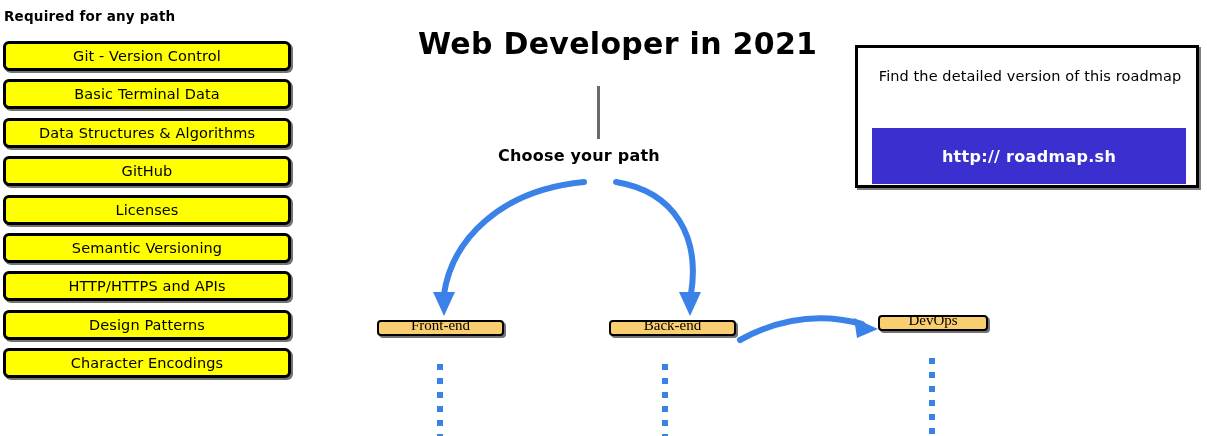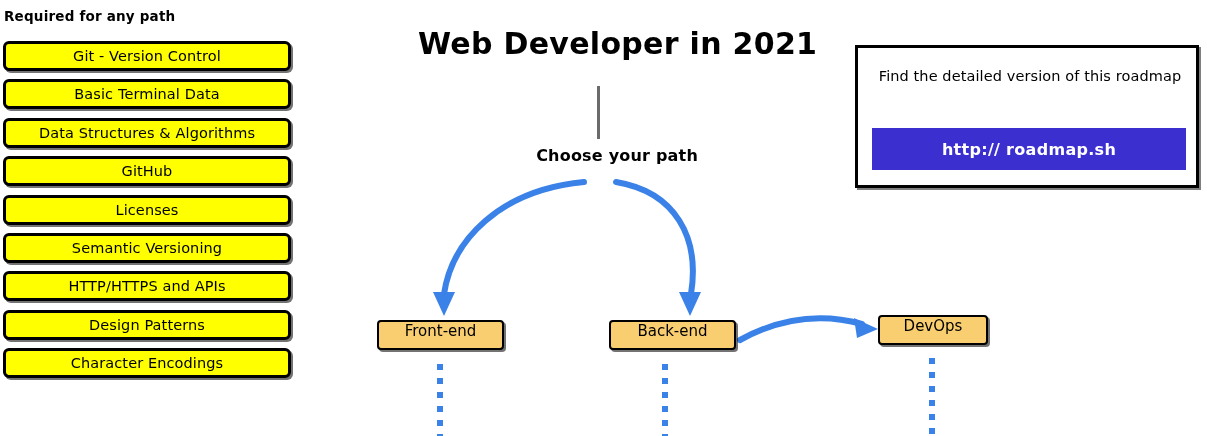--- a/index.html
+++ b/index.html
@@ -81,49 +81,50 @@
     top: 86px;
     width: 3px;
     height: 53px;
     background: #6b6b6b;
   }
   #choose-path-label {
     position: absolute;
     left: 498px;
     top: 146px;
     width: 200px;
-    text-align: right;
+    text-align: left;
     font-size: 16px;
     font-weight: bold;
     letter-spacing: 0.2px;
     white-space: nowrap;
   }
 
   
   #flow-arrows {
     position: absolute;
     left: 0;
     top: 0;
     width: 1207px;
     height: 436px;
     pointer-events: none;
   }
 
   
   .path-node {
     position: absolute;
     box-sizing: border-box;
-    height: 30px;
+    height: 16px;
     background: #f9ce71;
     border: 2.5px solid #000000;
     border-radius: 4px;
     box-shadow: 2px 2px 0 rgba(0,0,0,0.55);
     display: flex;
-    align-items: flex-start;
+    align-items: flex-end;
     justify-content: center;
+    font-family: Liberation Serif, serif;
   }
   .path-node-label {
     font-size: 15px;
     font-weight: 500;
     color: #000000;
     white-space: nowrap;
   }
   #node-frontend { left: 377px; top: 320px; width: 127px; }
   #node-backend  { left: 609px; top: 320px; width: 127px; }
   #node-devops   { left: 878px; top: 315px; width: 110px; }
@@ -165,21 +166,21 @@
     letter-spacing: 0.1px;
     white-space: nowrap;
   }
   #info-line-1 { top: 20px; }
   #info-line-2 { top: 48px; }
   #roadmap-link-button {
     position: absolute;
     left: 14px;
     top: 80px;
     width: 314px;
-    height: 42px;
+    height: 56px;
     background: #3b2fd0;
     display: flex;
     align-items: center;
     justify-content: center;
     cursor: pointer;
   }
   #roadmap-link-label {
     color: #ffffff;
     font-size: 16px;
     font-weight: bold;

